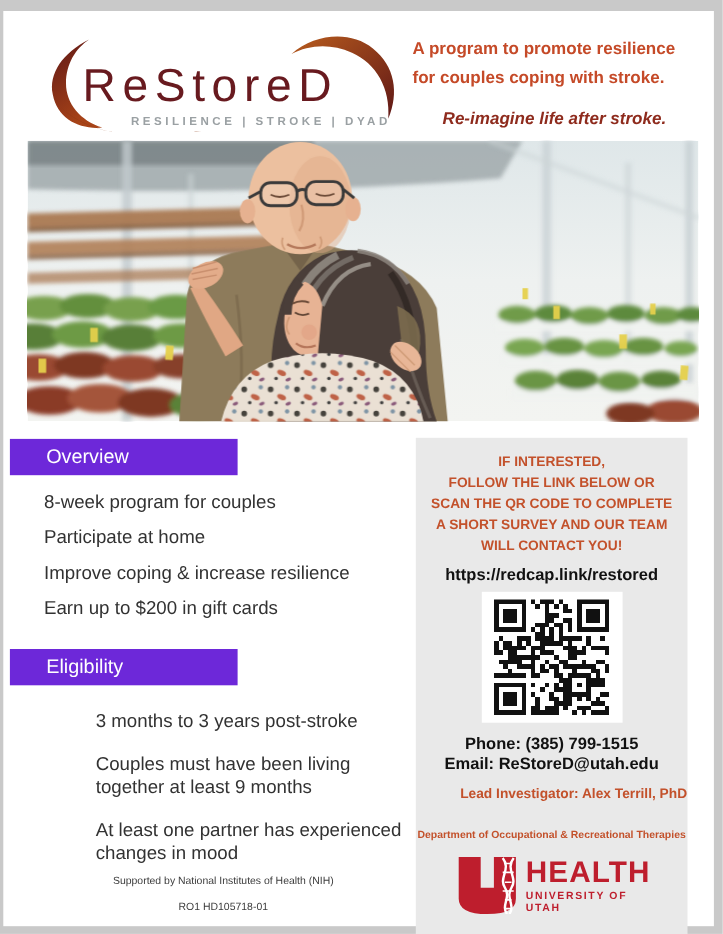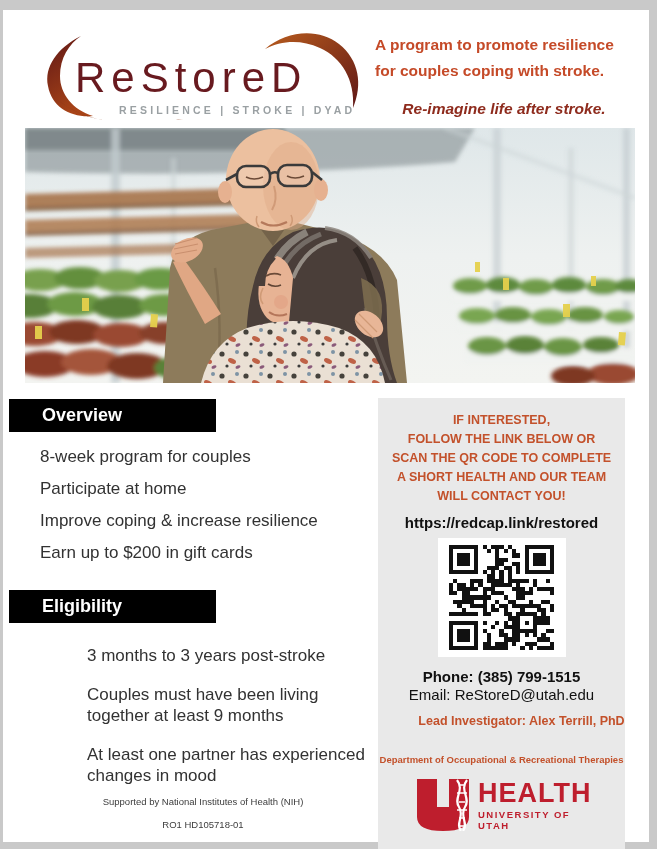--- a/index.html
+++ b/index.html
@@ -10,40 +10,40 @@
   
   .logo { position:absolute; left:24px; top:12px; width:336px; height:98px;text-decoration:underline; }
   .tagline-block { position:absolute; left:372px; top:22px; width:258px; }
   .tagline { font-size:15.5px; font-weight:bold; color:#c54a28; line-height:26px; white-space:pre-line; }
   .slogan { margin-top:16px; font-size:15.5px; font-weight:bold; font-style:italic; color:#8e2b1d; text-align:center; }
 
   
   .photo { position:absolute; left:22px; top:118px; width:610px; height:255px; overflow:hidden; }
 
   
-  .banner { position:absolute; left:6px; width:207px; height:33px; background:#000000; color:#ffffff;
-            font-size:18px; font-weight:bold; line-height:33px; padding-left:33px; }
+  .banner { position:absolute; left:6px; width:207px; height:33px; background:#6d28d9; color:#ffffff;
+            font-size:18px; font-weight:normal; line-height:33px; padding-left:33px; }
   .banner.ov { top:389px; }
   .banner.el { top:580px; }
   .plist { position:absolute; left:37px; width:330px; list-style:none; color:#323232; }
   .plist.ov { top:437px; font-size:17px; }
   .plist.ov li { line-height:19px; margin-bottom:13px; }
   .plist.el { top:635px; font-size:17px; }
   .plist.el li { line-height:21px; margin-bottom:18px; white-space:pre-line;margin-left:47px; }
   .nih { position:absolute; left:40px; top:786px; width:320px; text-align:center; color:#3c3c3c; font-size:9.5px; }
   .nih .grant { margin-top:12px; }
 
   
   .panel { position:absolute; left:375px; top:388px; width:247px; height:460px; background:#e9e9e9; text-align:center; }
   .cta { margin-top:13px; font-size:12.5px; font-weight:bold; color:#c3512b; line-height:19px; }
   .survey-link { margin-top:8px; font-size:15px; font-weight:bold; color:#111111; }
   .qr-box { margin:7px auto 0; width:128px; height:119px; background:#ffffff; display:flex; align-items:center; justify-content:center; }
   .qr { width:105px; height:105px; }
   .phone { margin-top:11px; font-size:15px; font-weight:bold; color:#111111; line-height:18px; }
-  .email { font-size:15px; font-weight:normal; color:#111111; line-height:18px; }
+  .email { font-size:15px; font-weight:bold; color:#111111; line-height:18px; }
   .lead { margin-top:10px; font-size:12.5px; font-weight:bold; color:#c3512b; line-height:15px;padding-left:40px; }
   .dept { margin-top:25px; font-size:9.5px; font-weight:bold; color:#c3512b; }
 
   
   .utah { position:absolute; left:412px; top:765px; width:180px; height:60px; display:flex; align-items:center; }
   .utah .uicon { width:56px; height:56px; flex:0 0 auto; }
   .utah .utxt { margin-left:7px; text-align:left; }
   .utah .h1 { font-size:27px; font-weight:bold; color:#be1e2d; letter-spacing:1px; line-height:27px; }
   .utah .h2 { font-size:9.5px; font-weight:bold; color:#be1e2d; letter-spacing:1.5px; margin-top:2px; }
 
@@ -249,21 +249,21 @@
   <div class="nih">
     <div>Supported by National Institutes of Health (NIH)</div>
     <div class="grant">RO1 HD105718-01</div>
   </div>
 
   <div class="panel">
     <div class="cta">
       <div>IF INTERESTED,</div>
       <div>FOLLOW THE LINK BELOW OR</div>
       <div>SCAN THE QR CODE TO COMPLETE</div>
-      <div>A SHORT HEALTH AND OUR TEAM</div>
+      <div>A SHORT SURVEY AND OUR TEAM</div>
       <div>WILL CONTACT YOU!</div>
     </div>
     <div class="survey-link">https://redcap.link/restored</div>
     <div class="qr-box">
       <div class="qr"><svg viewBox="0 0 25 25" width="100%" height="100%" shape-rendering="crispEdges" fill="#111">
             <rect x="0" y="0" width="1" height="1"></rect>
             <rect x="1" y="0" width="1" height="1"></rect>
             <rect x="2" y="0" width="1" height="1"></rect>
             <rect x="3" y="0" width="1" height="1"></rect>
             <rect x="4" y="0" width="1" height="1"></rect>

